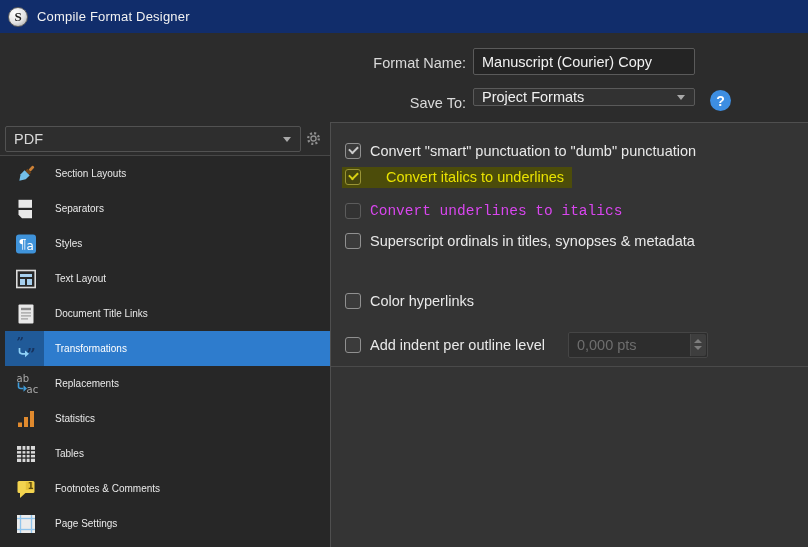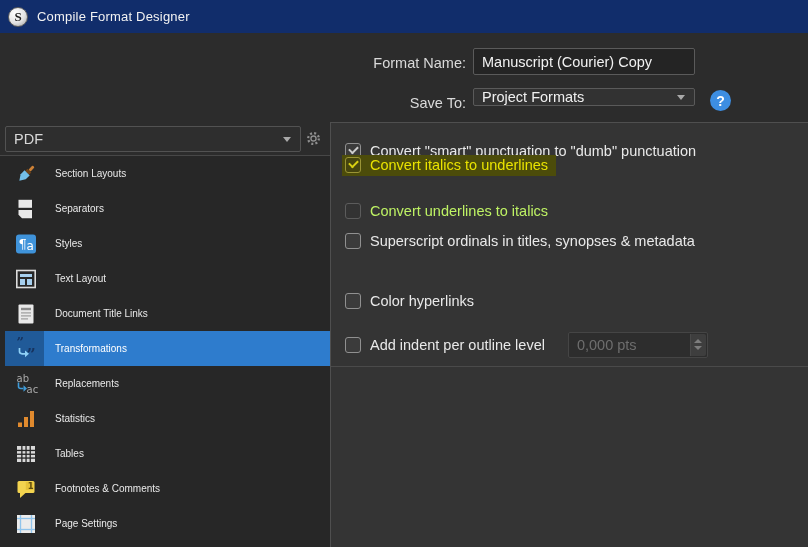--- a/index.html
+++ b/index.html
@@ -50,26 +50,26 @@
   
   .main-panel{position:absolute;left:330px;top:122px;right:0;bottom:0;background:#343434;
     border-top:1px solid #4f4f4f;border-left:1px solid #4f4f4f;box-sizing:border-box;}
   .cb-row{position:absolute;left:14px;height:21px;display:flex;align-items:center;}
   .cb{position:relative;width:14px;height:14px;border:1px solid #909090;border-radius:3px;
     background:#3b3b3b;flex:none;box-sizing:content-box;}
   .cb.checked::after{content:"";position:absolute;left:2.5px;top:2px;width:7px;height:4px;
     border-left:2px solid #cdcdcd;border-bottom:2px solid #cdcdcd;transform:rotate(-45deg);}
   .cb-label{color:#e9e9e9;font-size:14.5px;margin-left:9px;white-space:nowrap;}
   .cb-row.disabled .cb{border-color:#5c5c5c;background:#333333;}
-  .cb-row.disabled .cb-label{color:#bef264;}
+  .cb-row.disabled .cb-label{color:#d946ef;font-family:Liberation Mono, monospace;}
   .cb-row.hl{background:#4c4c0a;left:11px;padding:2px 8px 3px 3px;height:auto;}
   .cb-row.hl .cb{border-color:#9a9436;background:#45450e;}
   .cb-row.hl .cb.checked::after{border-color:#d8d012;}
   .cb-row.hl .cb-label{color:#e9e300;}
-  .r1{top:17px;} .r2{top:32px;} .r3{top:77px;} .r4{top:107px;} .r5{top:137px;} .r6{top:167px;}
+  .r1{top:17px;} .r2{top:44px;gap:16px;} .r3{top:77px;} .r4{top:107px;} .r5{top:137px;} .r6{top:167px;}
   .r7{top:211px;}
   .spinbox{position:relative;width:140px;height:26px;margin-left:23px;background:#2d2d2d;
     border:1px solid #454545;border-radius:2px;box-sizing:border-box;display:flex;align-items:center;}
   .spin-value{color:#6e6e6e;font-size:14.5px;margin-left:8px;white-space:nowrap;}
   .spinner{position:absolute;right:1px;top:1px;bottom:1px;width:15px;background:#3e3e3e;
     border-left:1px solid #494949;border-radius:0 2px 2px 0;display:flex;flex-direction:column;
     align-items:center;justify-content:center;gap:3px;}
   .spin-up{width:0;height:0;border-left:4px solid transparent;border-right:4px solid transparent;
     border-bottom:4px solid #7d7d7d;}
   .spin-down{width:0;height:0;border-left:4px solid transparent;border-right:4px solid transparent;

